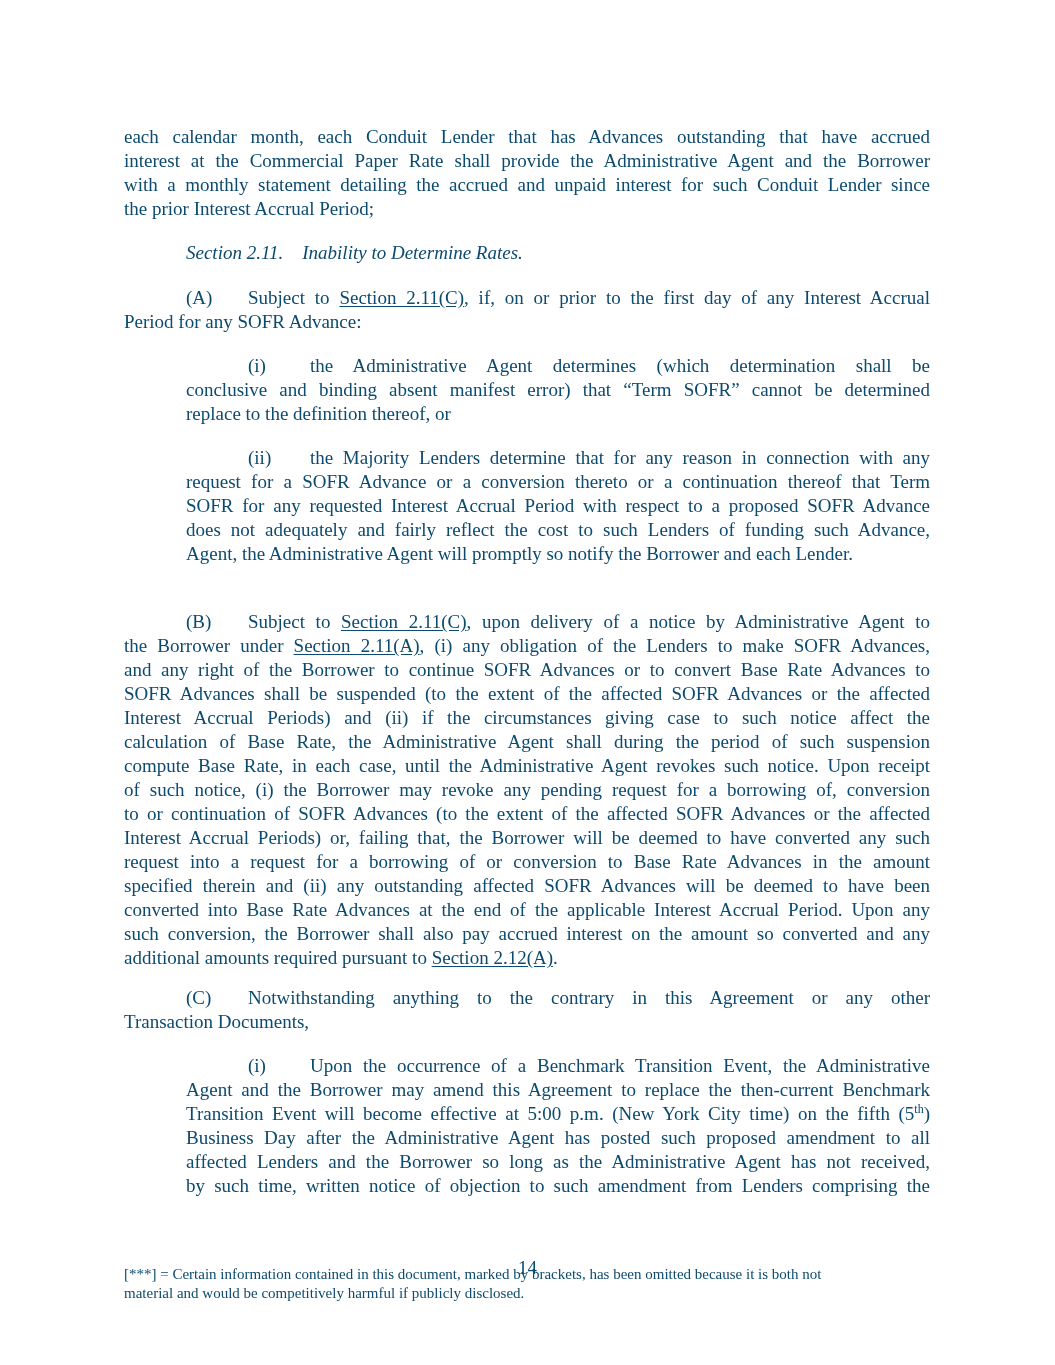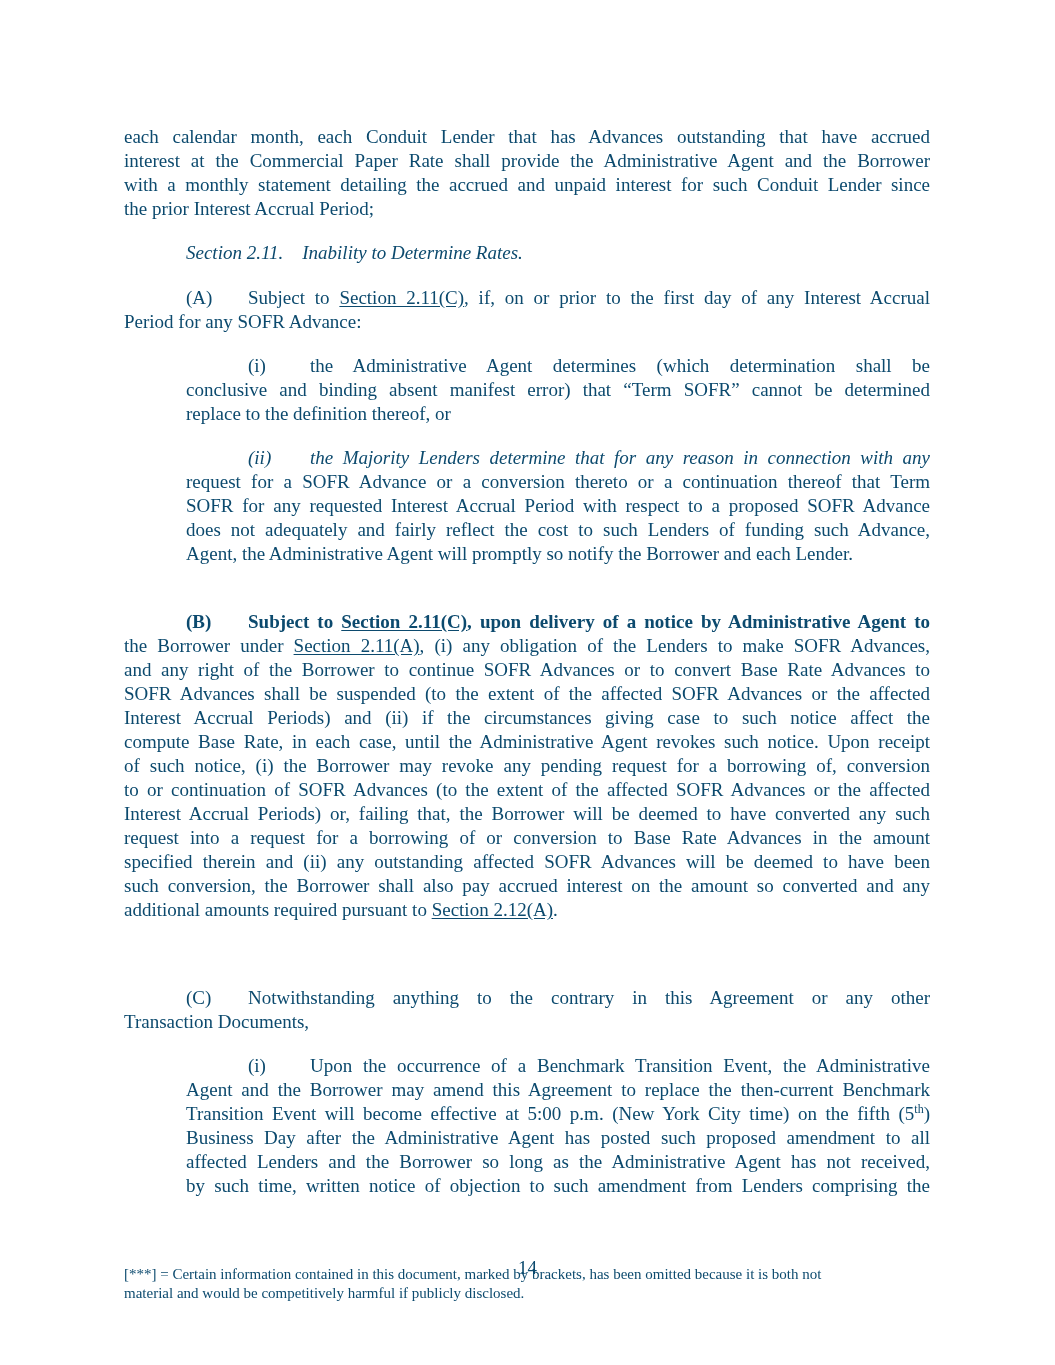--- a/index.html
+++ b/index.html
@@ -48,45 +48,47 @@
 
   <div class="para" style="left:186px; top:354px; width:744px;">
     <span class="ln just" style="padding-left:62px;">
       <span class="label" style="width:62px;">(i)</span><span>the Administrative Agent determines (which determination shall be</span>
     </span>
     <span class="ln just">conclusive and binding absent manifest error) that “Term SOFR” cannot be determined</span>
     <span class="ln left">replace to the definition thereof, or</span>
   </div>
 
   <div class="para" style="left:186px; top:446px; width:744px;">
-    <span class="ln just" style="padding-left:62px;font-style:italic;">
+    <span class="ln just" style="padding-left:62px;">
       <span class="label" style="width:62px;">(ii)</span><span>the Majority Lenders determine that for any reason in connection with any</span>
     </span>
     <span class="ln just">request for a SOFR Advance or a conversion thereto or a continuation thereof that Term</span>
     <span class="ln just">SOFR for any requested Interest Accrual Period with respect to a proposed SOFR Advance</span>
     <span class="ln just">does not adequately and fairly reflect the cost to such Lenders of funding such Advance,</span>
     <span class="ln left">Agent, the Administrative Agent will promptly so notify the Borrower and each Lender.</span>
   </div>
 
   <div class="para" style="left:124px; top:610px; width:806px;">
-    <span class="ln just" style="padding-left:62px;font-weight:bold;">
+    <span class="ln just" style="padding-left:62px;">
       <span class="label" style="width:62px;">(B)</span><span>Subject to </span><span class="u">Section 2.11(C)</span><span>, upon delivery of a notice by Administrative Agent to</span>
     </span>
     <span class="ln just">
       <span>the Borrower under </span><span class="u">Section 2.11(A)</span><span>, (i) any obligation of the Lenders to make SOFR Advances,</span>
     </span>
     <span class="ln just">and any right of the Borrower to continue SOFR Advances or to convert Base Rate Advances to</span>
     <span class="ln just">SOFR Advances shall be suspended (to the extent of the affected SOFR Advances or the affected</span>
     <span class="ln just">Interest Accrual Periods) and (ii) if the circumstances giving case to such notice affect the</span>
+    <span class="ln just">calculation of Base Rate, the Administrative Agent shall during the period of such suspension</span>
     <span class="ln just">compute Base Rate, in each case, until the Administrative Agent revokes such notice.  Upon receipt</span>
     <span class="ln just">of such notice, (i) the Borrower may revoke any pending request for a borrowing of, conversion</span>
     <span class="ln just">to or continuation of SOFR Advances (to the extent of the affected SOFR Advances or the affected</span>
     <span class="ln just">Interest Accrual Periods) or, failing that, the Borrower will be deemed to have converted any such</span>
     <span class="ln just">request into a request for a borrowing of or conversion to Base Rate Advances in the amount</span>
     <span class="ln just">specified therein and (ii) any outstanding affected SOFR Advances will be deemed to have been</span>
+    <span class="ln just">converted into Base Rate Advances at the end of the applicable Interest Accrual Period.  Upon any</span>
     <span class="ln just">such conversion, the Borrower shall also pay accrued interest on the amount so converted and any</span>
     <span class="ln left">
       <span>additional amounts required pursuant to </span><span class="u">Section 2.12(A)</span><span>.</span>
     </span>
   </div>
 
   <div class="para" style="left:124px; top:986px; width:806px;">
     <span class="ln just" style="padding-left:62px;">
       <span class="label" style="width:62px;">(C)</span><span>Notwithstanding anything to the contrary in this Agreement or any other</span>
     </span>

